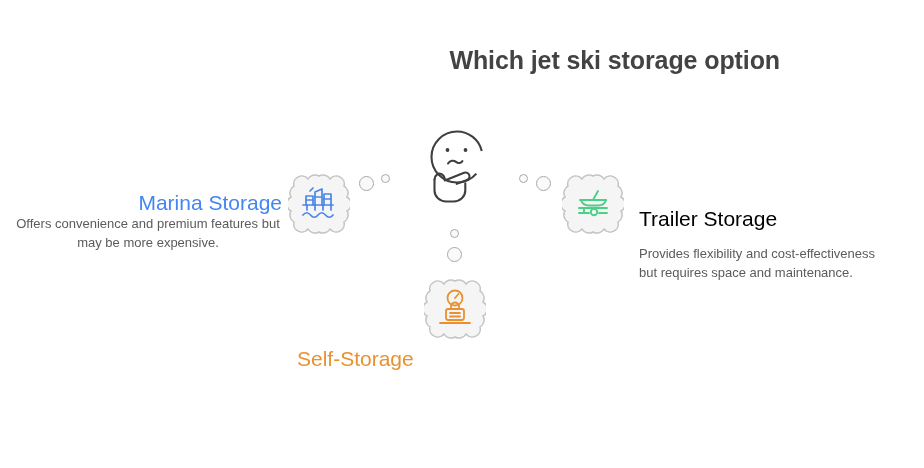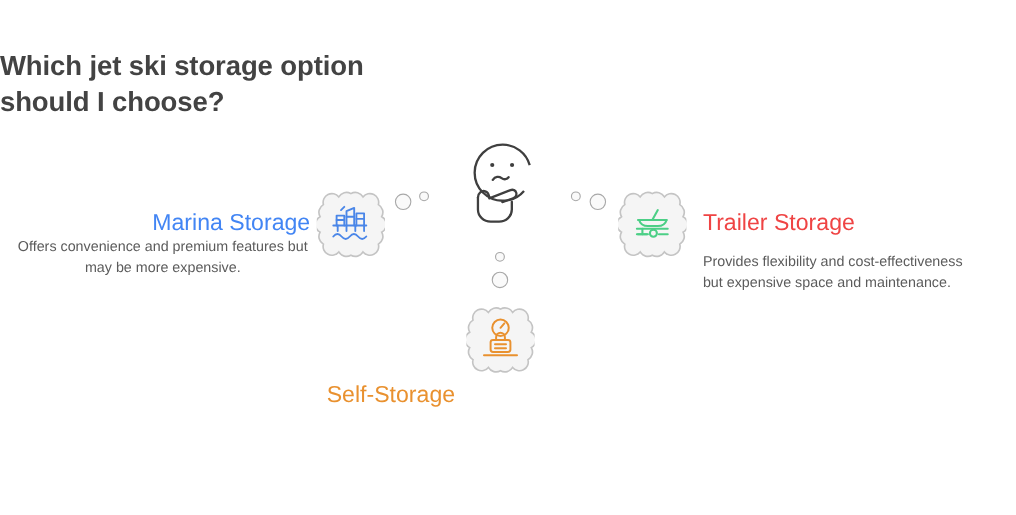--- a/index.html
+++ b/index.html
@@ -14,21 +14,21 @@
     font-family: "Liberation Sans", sans-serif;
     overflow: hidden;
   }
 
   
   .title {
     position: absolute;
     left: 0;
     top: 44px;
     width: 780px;
-    text-align: left;
+    text-align: right;
     font-size: 25px;
     font-weight: bold;
     line-height: 33px;
     color: #434343;
     letter-spacing: -0.1px;
   }
   .title .line { display: block; }
 
   
   .bubble {
@@ -83,42 +83,41 @@
     text-align: center;
   }
 
   .right-block {
     position: absolute;
     left: 639px;
     top: 192px;
     width: 255px;
     text-align: left;
   }
-  .right-block .node-title { color: #ef4444; }
+  .right-block .node-title { color: #000000; margin-top: 16px; }
   .right-block .node-desc {
     text-align: left;
     margin-top: 14px;
   }
 
   .bottom-block {
     position: absolute;
     left: 297px;
     top: 348px;
     width: 300px;
     text-align: left;
   }
   .bottom-block .node-title { color: #e9912f; }
   .bottom-block .node-desc { margin-top: 14px; }
 </style>
 </head>
 <body>
 
 <div class="title">
   <span class="line">Which jet ski storage option</span>
-  <span class="line">should I choose?</span>
 </div>
 
 <div class="thinker">
   <svg viewBox="0 0 72 78" fill="none" xmlns="http://www.w3.org/2000/svg">
     <circle cx="38" cy="30" r="25.5" stroke="#3f3f3f" stroke-width="2.1" fill="none" stroke-dasharray="135 26" stroke-dashoffset="-18"></circle>
     <circle cx="28.5" cy="23" r="1.9" fill="#3f3f3f"></circle>
     <circle cx="46.5" cy="23" r="1.9" fill="#3f3f3f"></circle>
     <path d="M29 36.5c2.2-3.2 5.6-3.4 8-1.6 2.3 1.8 5.1 1.2 6.4-0.8" stroke="#3f3f3f" stroke-width="2.1" stroke-linecap="round" fill="none"></path>
     <path d="M15.5 52.5c0-4 3.4-6.6 6.6-5.6 2.1 0.7 3.1 2.3 3.4 4.3l0.3 2.2 19.3-7.6c2.3-0.9 4.6 0.3 5.2 2.4 0.6 2.1-0.6 4.2-2.8 5l-9.8 3.6" stroke="#3f3f3f" stroke-width="2.1" stroke-linecap="round" stroke-linejoin="round" fill="none"></path>
     <path d="M15.5 52.5v11c0 6.2 5.2 11 11.6 11h7.6c6.4 0 11.6-4.8 11.6-11v-7.2" stroke="#3f3f3f" stroke-width="2.1" stroke-linecap="round" fill="none"></path>
@@ -193,18 +192,18 @@
   </svg>
 </div>
 
 <div class="left-block">
   <p class="node-title">Marina Storage</p>
   <p class="node-desc">Offers convenience and premium features but may be more expensive.</p>
 </div>
 
 <div class="right-block">
   <p class="node-title">Trailer Storage</p>
-  <p class="node-desc">Provides flexibility and cost-effectiveness but expensive space and maintenance.</p>
+  <p class="node-desc">Provides flexibility and cost-effectiveness but requires space and maintenance.</p>
 </div>
 
 <div class="bottom-block">
   <p class="node-title">Self-Storage</p>
 </div>
 
 </body></html>

